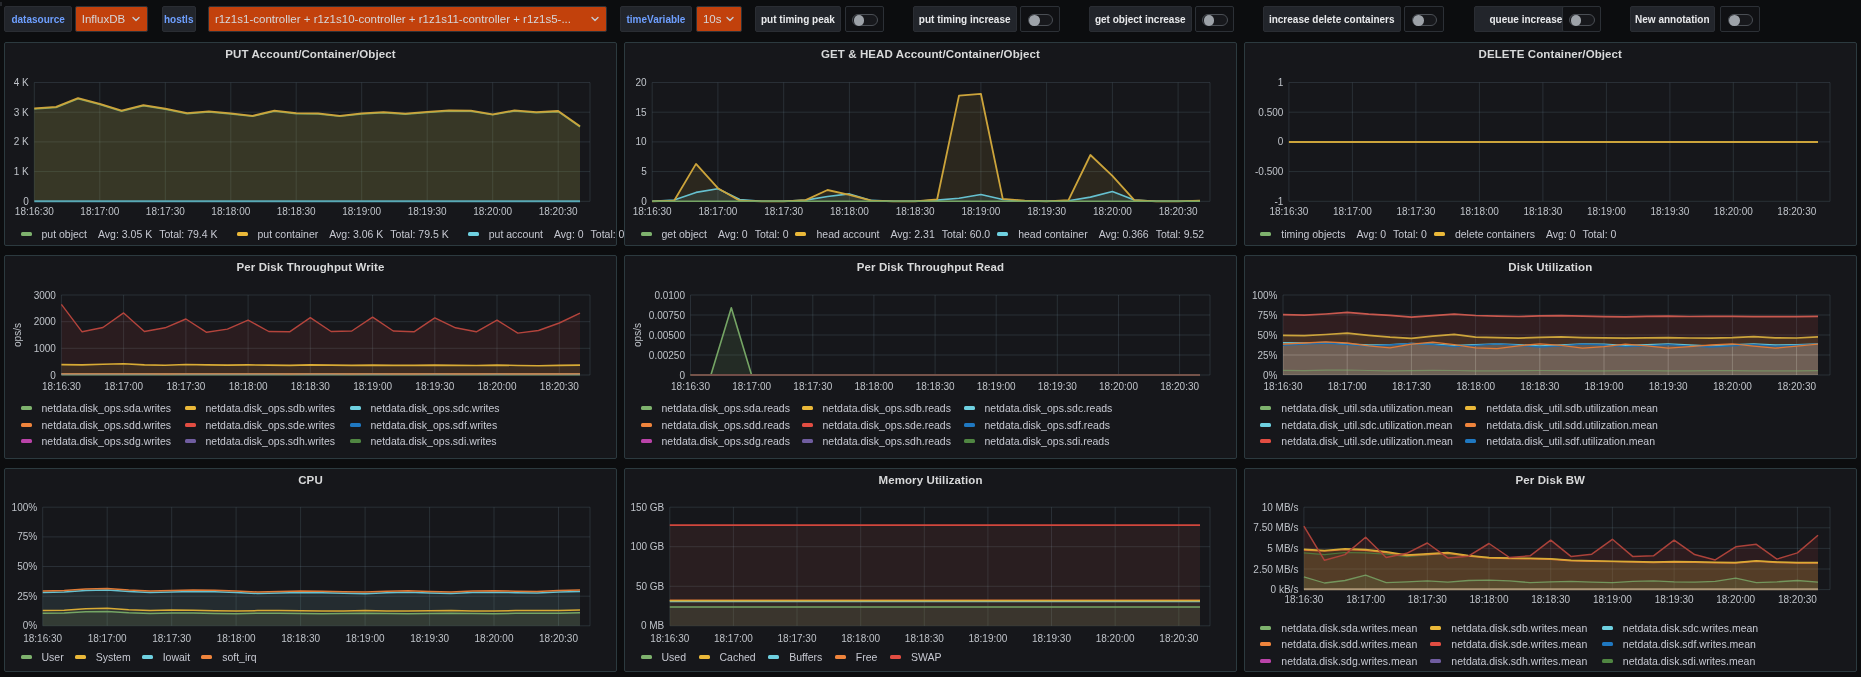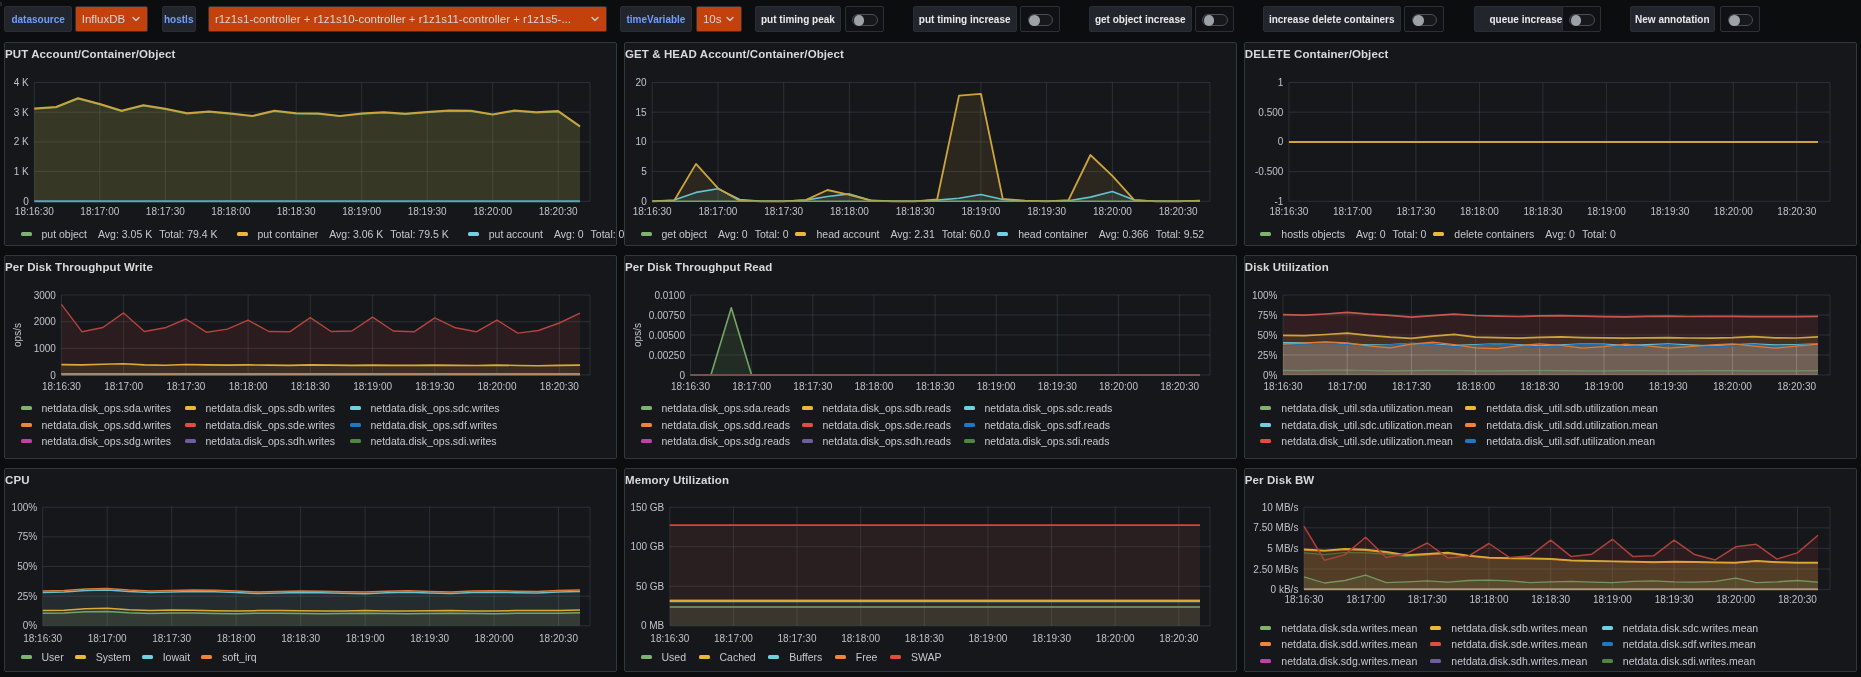--- a/index.html
+++ b/index.html
@@ -1,19 +1,19 @@
 <!DOCTYPE html>
 <html><head><meta charset="utf-8"><style>
 * { margin:0; padding:0; box-sizing:border-box; }
 html,body { width:1861px; height:677px; background:#0c0d0f; overflow:hidden;
   font-family:"Liberation Sans", sans-serif; }
 .panel { position:absolute; width:613px; height:204.5px; background:#16171b;
   border:1px solid #2c3a3f; border-radius:2px; }
 .panel svg { position:absolute; left:0; top:0; }
-.ptitle { position:absolute; left:0; top:5.5px; width:100%; text-align:left;
+.ptitle { position:absolute; left:0; top:5.5px; width:100%; text-align:center;
   font-size:11.5px; font-weight:700; color:#d8d9da; letter-spacing:0.1px; }
 .ax { font-family:"Liberation Sans", sans-serif; font-size:10px; fill:#bfc3c9; }
 .lrow { position:absolute; display:flex; align-items:center; white-space:nowrap;
   font-size:10.5px; color:#c6c8d1; }
 .li { display:inline-flex; align-items:center; }
 .sw { display:inline-block; width:11px; height:4px; border-radius:1.5px; margin-right:10px; }
 .ln { }
 .lv { margin-left:7px; }
 .la { margin-left:11px; }
 .tlab { position:absolute; top:6px; height:26px; line-height:25px; text-align:center;
@@ -237,21 +237,21 @@
       <text x="234.4" y="172.0" text-anchor="middle" class="ax">18:18:00</text>
       <text x="297.9" y="172.0" text-anchor="middle" class="ax">18:18:30</text>
       <text x="361.4" y="172.0" text-anchor="middle" class="ax">18:19:00</text>
       <text x="424.9" y="172.0" text-anchor="middle" class="ax">18:19:30</text>
       <text x="488.3" y="172.0" text-anchor="middle" class="ax">18:20:00</text>
       <text x="551.8" y="172.0" text-anchor="middle" class="ax">18:20:30</text>
     </svg>
     <div class="lrow" style="left:15.5px;top:185.5px;gap:7px">
       <span class="li">
         <span class="sw" style="background:#7EB26D"></span>
-        <span class="ln">hostls objects</span>
+        <span class="ln">timing objects</span>
         <span class="lv la">Avg: 0</span>
         <span class="lv">Total: 0</span>
       </span>
       <span class="li">
         <span class="sw" style="background:#EAB839"></span>
         <span class="ln">delete containers</span>
         <span class="lv la">Avg: 0</span>
         <span class="lv">Total: 0</span>
       </span>
     </div>

